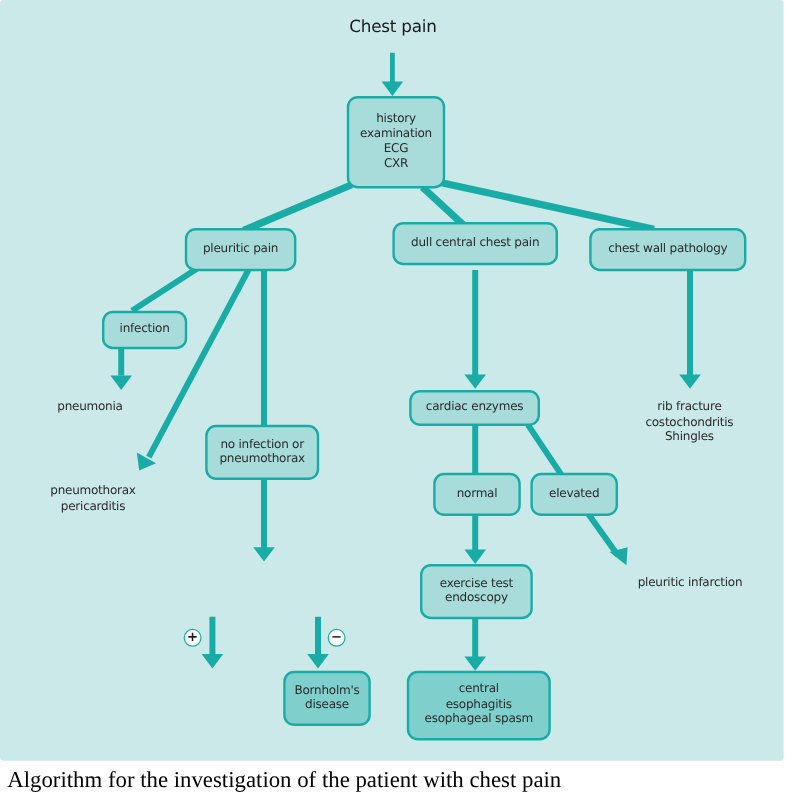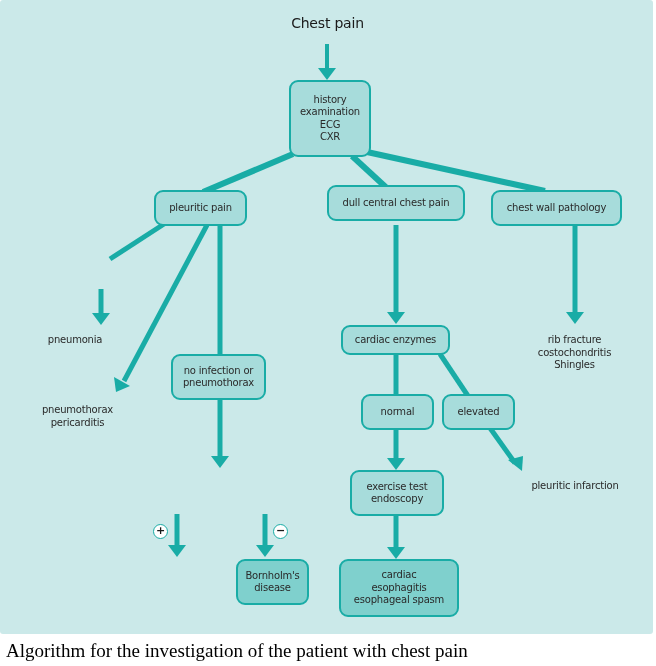--- a/index.html
+++ b/index.html
@@ -86,41 +86,42 @@
 
   <div class="node" style="left:289px; top:80px; width:82px; height:77px;">history
 examination
 ECG
 CXR</div>
 
   <div class="node" style="left:154px; top:190px; width:93px; height:36px;">pleuritic pain</div>
   <div class="node" style="left:313px; top:185px; width:138px; height:36px;margin-left:14px;">dull central chest pain</div>
   <div class="node" style="left:491px; top:190px; width:131px; height:36px;">chest wall pathology</div>
 
+  <div class="node" style="left:85px; top:259px; width:71px; height:32px;">infection</div>
   <div class="label" style="left:40px; top:334px; width:70px;">pneumonia</div>
   <div class="label" style="left:30px; top:404px; width:95px;">pneumothorax
 pericarditis</div>
 
   <div class="node" style="left:171px; top:354px; width:95px; height:46px;">no infection or
 pneumothorax</div>
 
   <div class="sign" style="left:153px; top:524px;">+</div>
   <div class="sign" style="left:273px; top:524px;">−</div>
 
   <div class="node dark" style="left:236px; top:559px; width:73px; height:46px;">Bornholm's
 disease</div>
 
   <div class="node" style="left:341px; top:325px; width:109px; height:30px;">cardiac enzymes</div>
   <div class="node" style="left:361px; top:394px; width:73px; height:36px;">normal</div>
   <div class="node" style="left:442px; top:394px; width:73px; height:36px;">elevated</div>
   <div class="label" style="left:525px; top:480px; width:100px;">pleuritic infarction</div>
 
   <div class="node" style="left:350px; top:470px; width:94px; height:46px;">exercise test
 endoscopy</div>
-  <div class="node dark" style="left:339px; top:559px; width:120px; height:58px;">cardiac
+  <div class="node dark" style="left:339px; top:559px; width:120px; height:58px;">central
 esophagitis
 esophageal spasm</div>
 
   <div class="label" style="left:522px; top:334px; width:105px;">rib fracture
 costochondritis
 Shingles</div>
 </div>
 
 <div id="caption">Algorithm for the investigation of the patient with chest pain</div>
 

